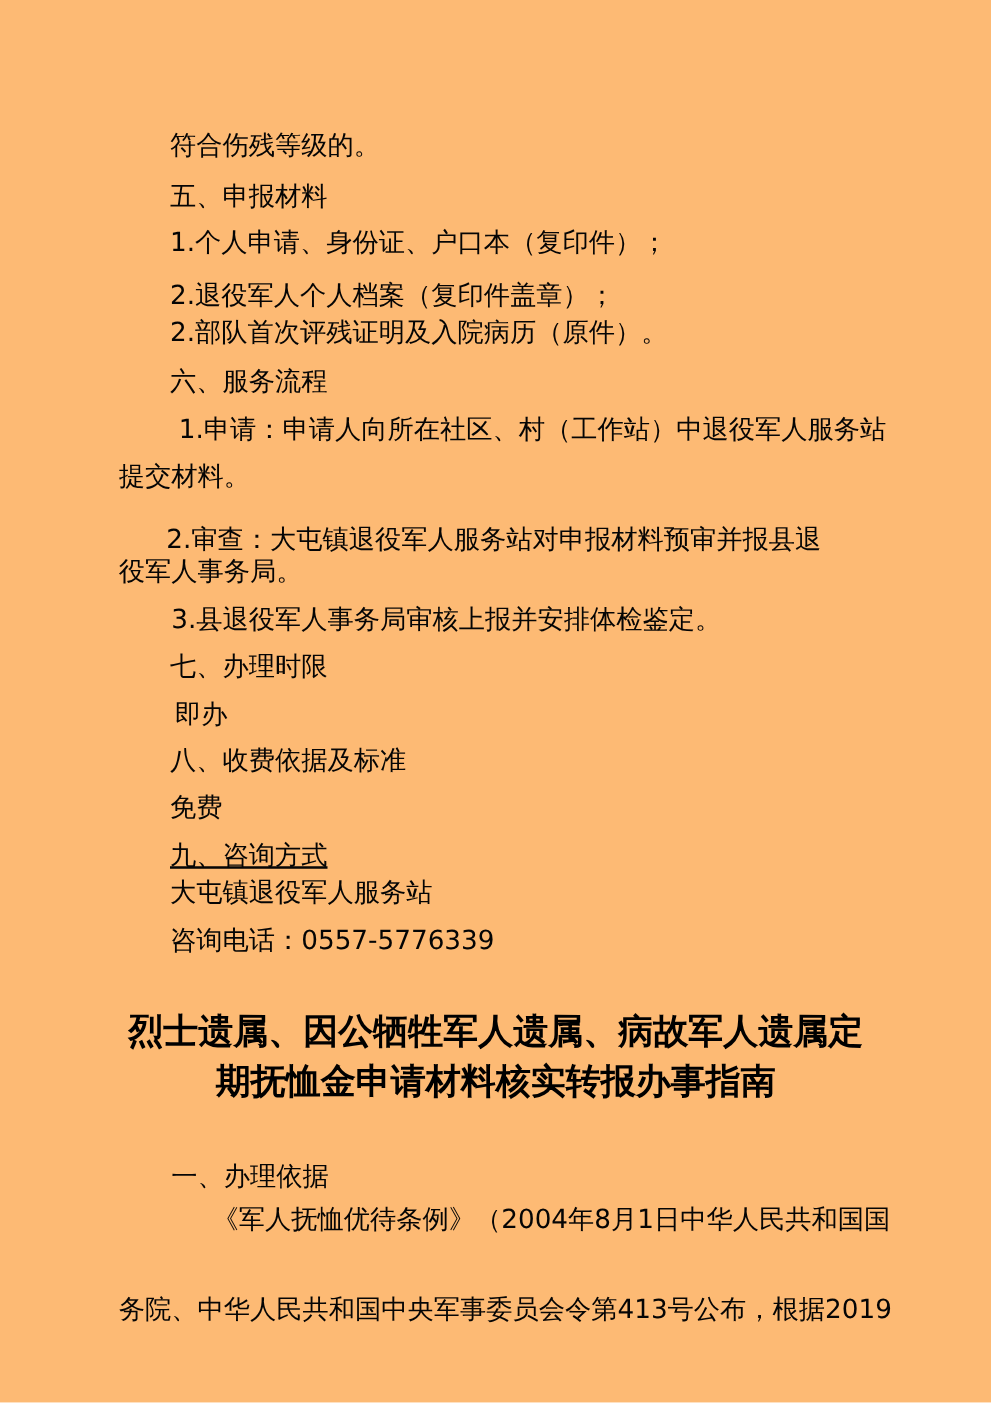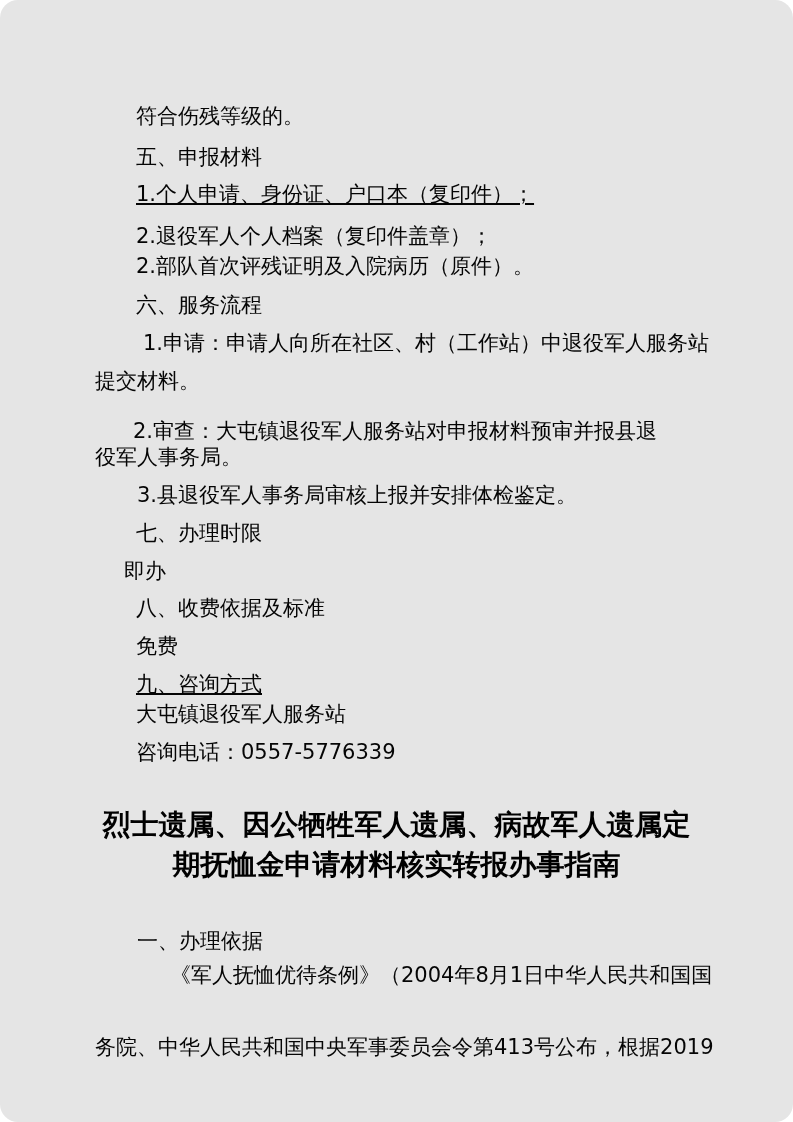--- a/index.html
+++ b/index.html
@@ -4,25 +4,24 @@
 <style>
   html, body {
     margin: 0;
     padding: 0;
     background: #ffffff;
   }
   .page {
     position: relative;
     width: 793px;
     height: 1122px;
-    background: #e5e5e5;
+    background: #fdba74;
     color: #000000;
     font-family: "DejaVu Sans", sans-serif;
     overflow: hidden;
-    border-radius: 18px;
   }
   .ln {
     position: absolute;
     margin: 0;
     font-size: 21px;
     line-height: 1;
     white-space: nowrap;
     color: #050505;
     letter-spacing: 0px;
   }
@@ -40,33 +39,33 @@
   }
 </style>
 </head>
 <body>
 
 <div class="page">
 
   <p class="ln" style="top:106px; left:136px;">符合伤残等级的。</p>
 
   <p class="ln" style="top:147px; left:136px;">五、申报材料</p>
-  <p class="ln" style="top:184px; left:136px;text-decoration:underline;">1.个人申请、身份证、户口本（复印件）；</p>
+  <p class="ln" style="top:184px; left:136px;">1.个人申请、身份证、户口本（复印件）；</p>
   <p class="ln" style="top:226px; left:136px;">2.退役军人个人档案（复印件盖章）；</p>
   <p class="ln" style="top:256px; left:136px;">2.部队首次评残证明及入院病历（原件）。</p>
 
   <p class="ln" style="top:295px; left:136px;">六、服务流程</p>
   <p class="ln" style="top:333px; left:143px;">1.申请：申请人向所在社区、村（工作站）中退役军人服务站</p>
   <p class="ln" style="top:371px; left:95px;">提交材料。</p>
   <p class="ln" style="top:409px; left:133px;margin-top:12px;">2.审查：大屯镇退役军人服务站对申报材料预审并报县退</p>
   <p class="ln" style="top:447px; left:95px;">役军人事务局。</p>
   <p class="ln" style="top:485px; left:137px;">3.县退役军人事务局审核上报并安排体检鉴定。</p>
 
   <p class="ln" style="top:523px; left:136px;">七、办理时限</p>
-  <p class="ln" style="top:561px; left:124px;">即办</p>
+  <p class="ln" style="top:561px; left:140px;">即办</p>
 
   <p class="ln" style="top:598px; left:136px;">八、收费依据及标准</p>
   <p class="ln" style="top:636px; left:136px;">免费</p>
 
   <p class="ln" style="top:674px; left:136px;text-decoration:underline;">九、咨询方式</p>
   <p class="ln" style="top:704px; left:136px;">大屯镇退役军人服务站</p>
   <p class="ln" style="top:742px; left:136px;">咨询电话：0557-5776339</p>
 
   <h1 class="title-line" style="top:811px;">烈士遗属、因公牺牲军人遗属、病故军人遗属定</h1>
   <h1 class="title-line" style="top:851px;">期抚恤金申请材料核实转报办事指南</h1>

